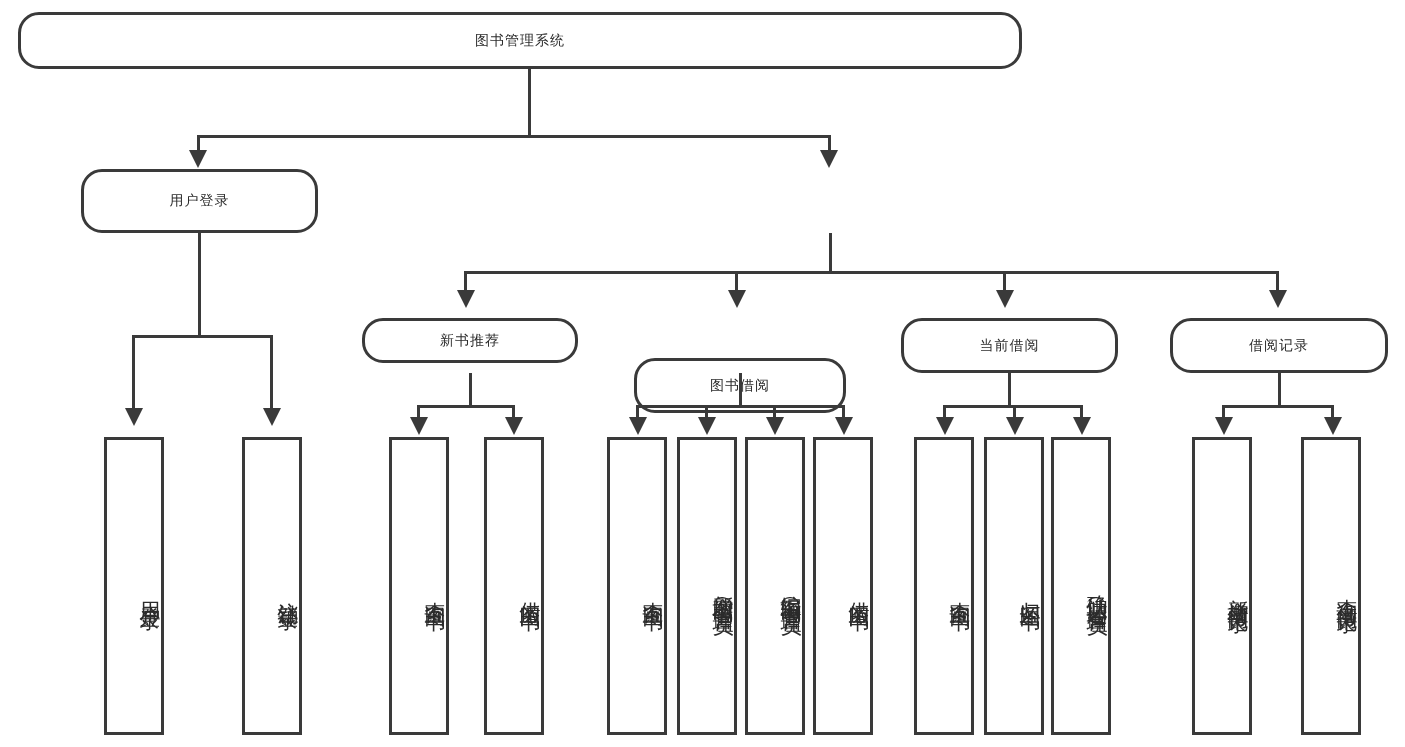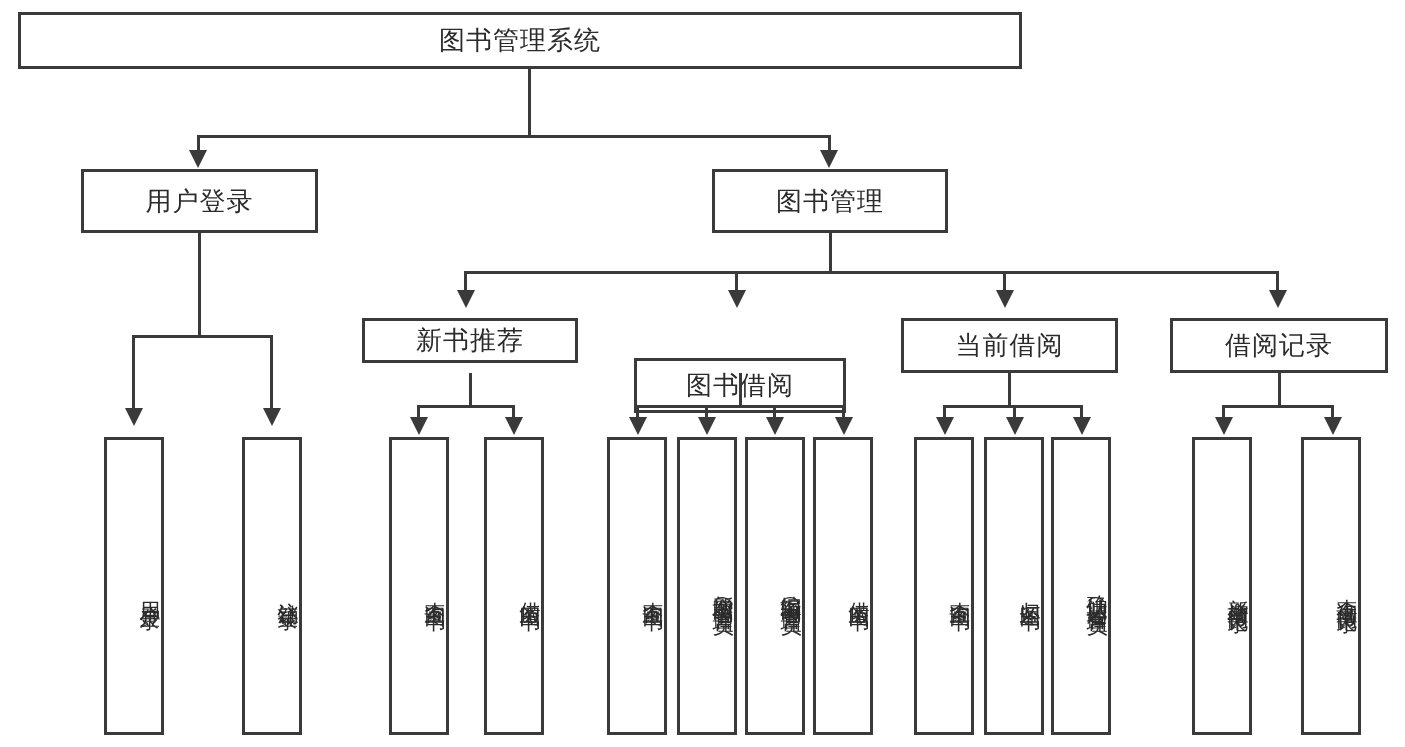--- a/index.html
+++ b/index.html
@@ -21,22 +21,23 @@
     position: absolute;
     box-sizing: border-box;
     border: 3px solid #3a3a3a;
     background: #ffffff;
     display: flex;
     align-items: center;
     justify-content: center;
     color: #2b2b2b;
   }
   .node.horiz {
-    font-size: 26px;
+    font-size: 14px;
     letter-spacing: 1px;
+    border-radius: 21px;
   }
   .node.vert {
     writing-mode: vertical-rl;
     text-orientation: upright;
     font-size: 21px;
     letter-spacing: 3px;
     align-items: flex-start;
     justify-content: center;
     padding-top: 10px;
     line-height: 1.0;
@@ -88,23 +89,20 @@
   <div class="edge v" style="left:197px; top:135px; height:18px;"></div>
   <div class="arrow" style="left:189px; top:150px;"></div>
 
   <div class="edge v" style="left:828px; top:135px; height:18px;"></div>
   <div class="arrow" style="left:820px; top:150px;"></div>
 
   <div class="node horiz" style="left:81px; top:169px; width:237px; height:64px;">
     <span>用户登录</span>
   </div>
 
-  <div class="node horiz" style="left:712px; top:169px; width:236px; height:64px;">
-    <span>图书管理</span>
-  </div>
 
   <div class="edge v" style="left:198px; top:233px; height:104px;"></div>
   <div class="edge h" style="left:132px; top:335px; width:138px;"></div>
   <div class="edge v" style="left:132px; top:335px; height:76px;"></div>
   <div class="arrow" style="left:125px; top:408px;"></div>
   <div class="edge v" style="left:270px; top:335px; height:76px;"></div>
   <div class="arrow" style="left:263px; top:408px;"></div>
 
   <div class="edge v" style="left:829px; top:233px; height:40px;"></div>
   <div class="edge h" style="left:464px; top:271px; width:815px;"></div>

